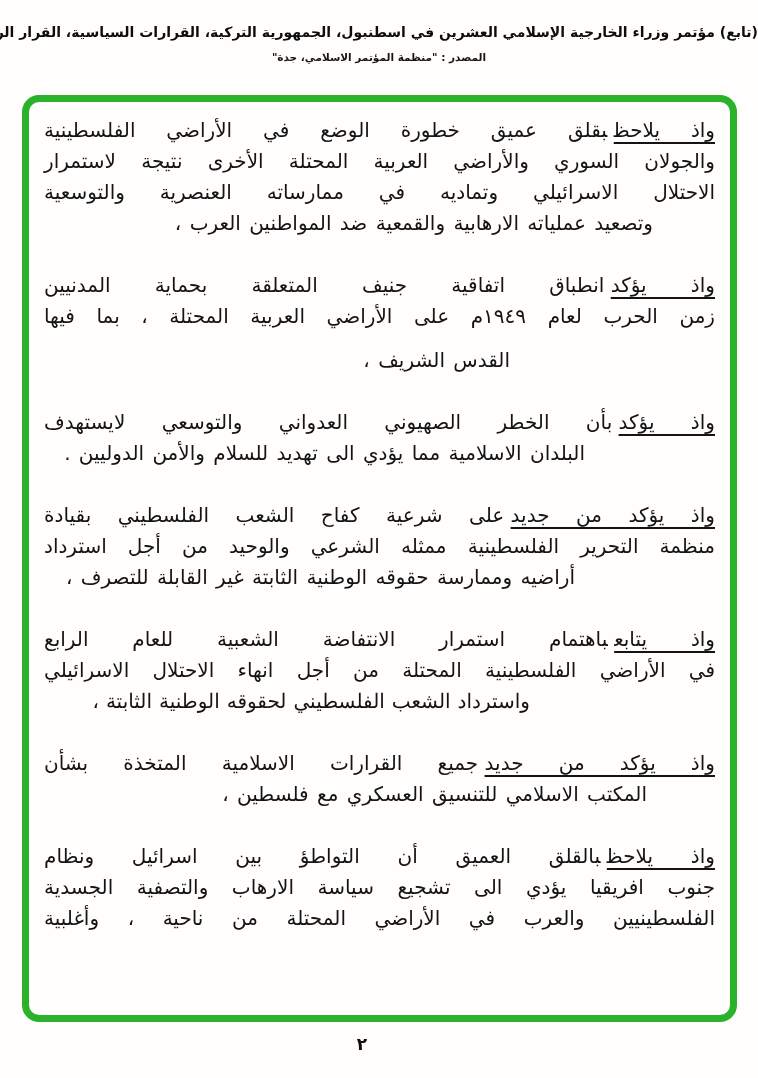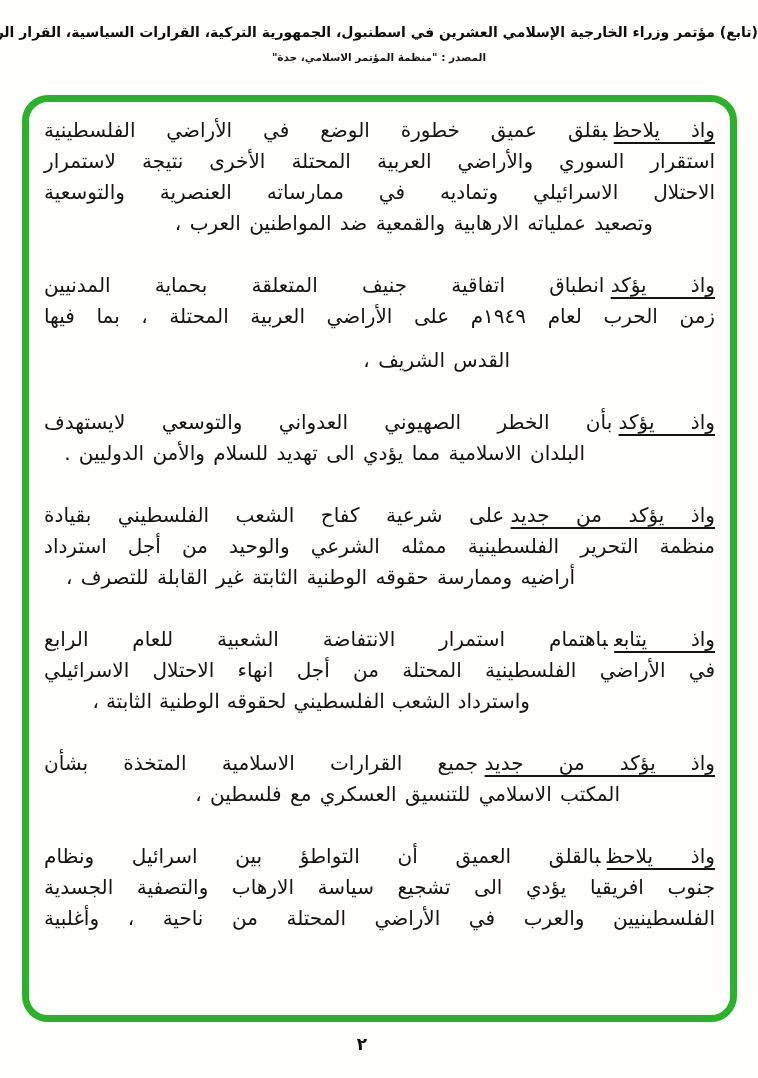--- a/index.html
+++ b/index.html
@@ -30,21 +30,21 @@
     font-size:10.5px;
     margin-top:9px;
     color:#151515;
   }
   .box{
     position:absolute;
     left:22px;top:95px;
     width:715px;height:927px;
     box-sizing:border-box;
     border:7px solid #2ab32a;
-    border-radius:26px;
+    border-radius:17px;
     padding:13px 15px 0 15px;
     direction:rtl;
     background:#fffefd;
   }
   .para{margin:0 0 31px 0;}
   .line{
     direction:rtl;
     font-size:20px;
     line-height:31px;
     text-align:justify;
@@ -64,21 +64,21 @@
     text-decoration:underline;
     text-decoration-thickness:1.5px;
     text-underline-offset:5px;
     margin-left:0.32em;
   }
   .p1{margin-left:0;margin-right:62px;}
   .p2{margin-right:205px;margin-top:13px;}
   .p3{margin-right:130px;}
   .p4{margin-right:140px;}
   .p5{margin-right:185px;font-family:Liberation Serif, serif;}
-  .p6{margin-right:95px;}
+  .p6{margin-right:68px;}
   .p7{margin-right:185px;}
   .footer{
     position:absolute;
     top:1034px;left:0;width:758px;
     text-align:center;
   }
   .pagenum{
     display:inline-block;
     transform:translateX(-17px);
     font-weight:bold;
@@ -93,21 +93,21 @@
 
   <div class="header">
     <div class="title">(تابع) مؤتمر وزراء الخارجية الإسلامي العشرين في اسطنبول، الجمهورية التركية، القرارات السياسية، القرار الرقم ٢٠/١-س</div>
     <div class="source">المصدر : "منظمة المؤتمر الاسلامي، جدة"</div>
   </div>
 
   <div class="box" style="border-color: rgb(42, 179, 42);">
 
     <div class="para">
       <div class="line jfull"><span class="lead">واذ يلاحظ</span><span>بقلق عميق خطورة الوضع في الأراضي الفلسطينية</span></div>
-      <div class="line jfull">استقرار السوري والأراضي العربية المحتلة الأخرى نتيجة لاستمرار</div>
+      <div class="line jfull">والجولان السوري والأراضي العربية المحتلة الأخرى نتيجة لاستمرار</div>
       <div class="line jfull">الاحتلال الاسرائيلي وتماديه في ممارساته العنصرية والتوسعية</div>
       <div class="line last p1">وتصعيد عملياته الارهابية والقمعية ضد المواطنين العرب ،</div>
     </div>
 
     <div class="para">
       <div class="line jfull"><span class="lead">واذ يؤكد</span><span>انطباق اتفاقية جنيف المتعلقة بحماية المدنيين</span></div>
       <div class="line jfull">زمن الحرب لعام ١٩٤٩م على الأراضي العربية المحتلة ، بما فيها</div>
       <div class="line last p2">القدس الشريف ،</div>
     </div>
 

